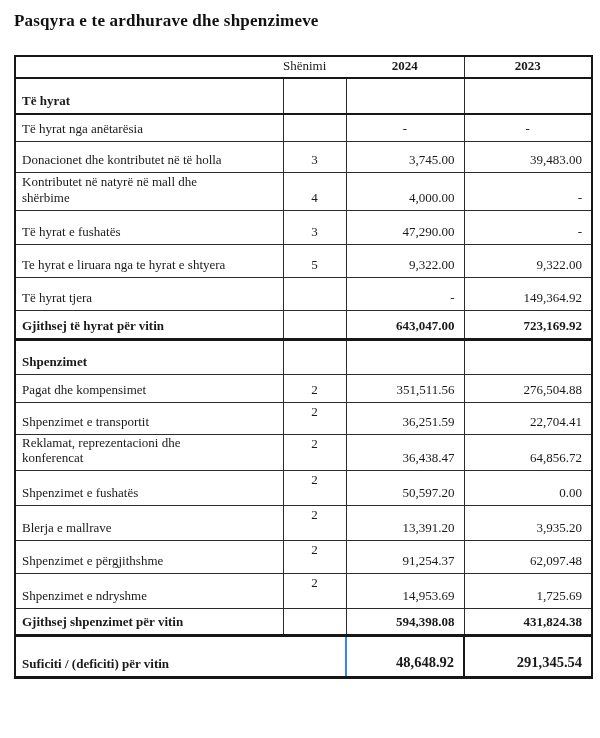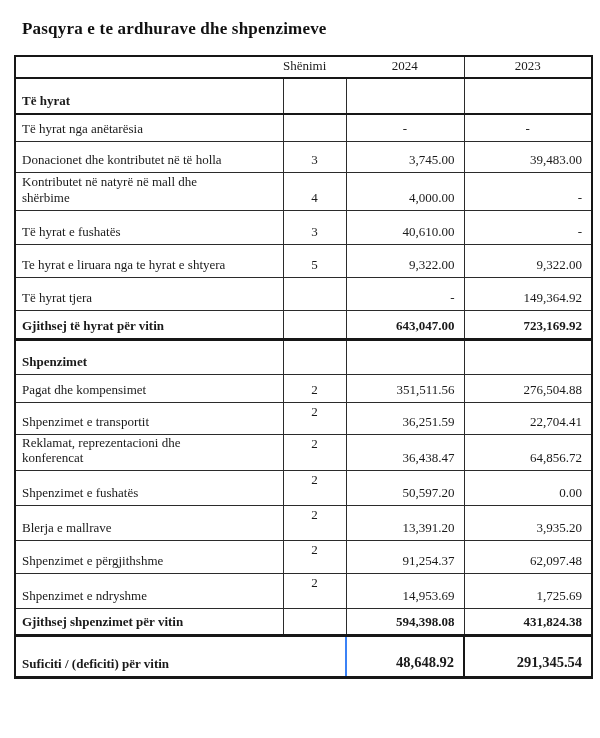--- a/index.html
+++ b/index.html
@@ -1,34 +1,34 @@
 <!DOCTYPE html>
 <html><head>
 <meta charset="utf-8">
 <style>
   html,body{margin:0;padding:0;background:#fff;}
   .page{position:relative;width:600px;height:738px;background:#ffffff;overflow:hidden;
         font-family:"Liberation Serif","DejaVu Serif",serif;color:#1a1a1a;}
-  .title{position:absolute;left:14px;top:11px;margin:8px;font-size:17px;font-weight:bold;
+  .title{position:absolute;left:14px;top:11px;margin:0;font-size:17px;font-weight:bold;
          letter-spacing:.2px;color:#111;}
   table.stmt{position:absolute;left:14px;top:55px;width:577px;border-collapse:collapse;
          table-layout:fixed;font-size:13px;color:#1a1a1a;border:2px solid #171717;}
   col.c-lbl{width:268px;} col.c-note{width:63px;} col.c-y24{width:118px;} col.c-y23{width:128px;}
 
   td{border:1px solid #2b2b2b;vertical-align:bottom;padding:0 0 4px 0;overflow:hidden;line-height:1.2;}
   .lbl{text-align:left;padding-left:6px;padding-right:4px;white-space:pre-line;}
   .note{text-align:center;}
   .num{text-align:right;padding-right:9px;font-variant-numeric:tabular-nums;}
   .ctr{text-align:center;padding-right:0;}
 
   
   .hA td,.hB td{border:none;}
   .yearspan{text-align:center;font-weight:bold;padding-bottom:0;}
   .hnote{text-align:left;padding-bottom:3px;}
-  .hyear{text-align:center;font-weight:normal;padding-bottom:3px;}
+  .hyear{text-align:center;font-weight:bold;padding-bottom:3px;}
   .hB .y24{border-right:1.5px solid #2b2b2b;}
   .hB td{border-bottom:2px solid #171717;}
   .hA{height:20px;} .hB{height:22px;}
 
   .sec .lbl{font-weight:bold;}
   .tot td{font-weight:bold;}
   .bb2 td{border-bottom:2px solid #171717;}
   .bb3 td{border-bottom:3px solid #171717;}
   .nt .note{vertical-align:top;padding-top:1px;padding-bottom:0;}
 
@@ -80,21 +80,21 @@
       <tr class="rh38">
         <td class="lbl">Kontributet në natyrë në mall dhe
 shërbime</td>
         <td class="note">4</td>
         <td class="num">4,000.00</td>
         <td class="num">-</td>
       </tr>
       <tr class="rh34">
         <td class="lbl">Të hyrat e fushatës</td>
         <td class="note">3</td>
-        <td class="num">40,610.00</td>
+        <td class="num">47,290.00</td>
         <td class="num">-</td>
       </tr>
       <tr class="rh33">
         <td class="lbl">Te hyrat e liruara nga te hyrat e shtyera</td>
         <td class="note">5</td>
         <td class="num">9,322.00</td>
         <td class="num">9,322.00</td>
       </tr>
       <tr class="rh33">
         <td class="lbl">Të hyrat tjera</td>

